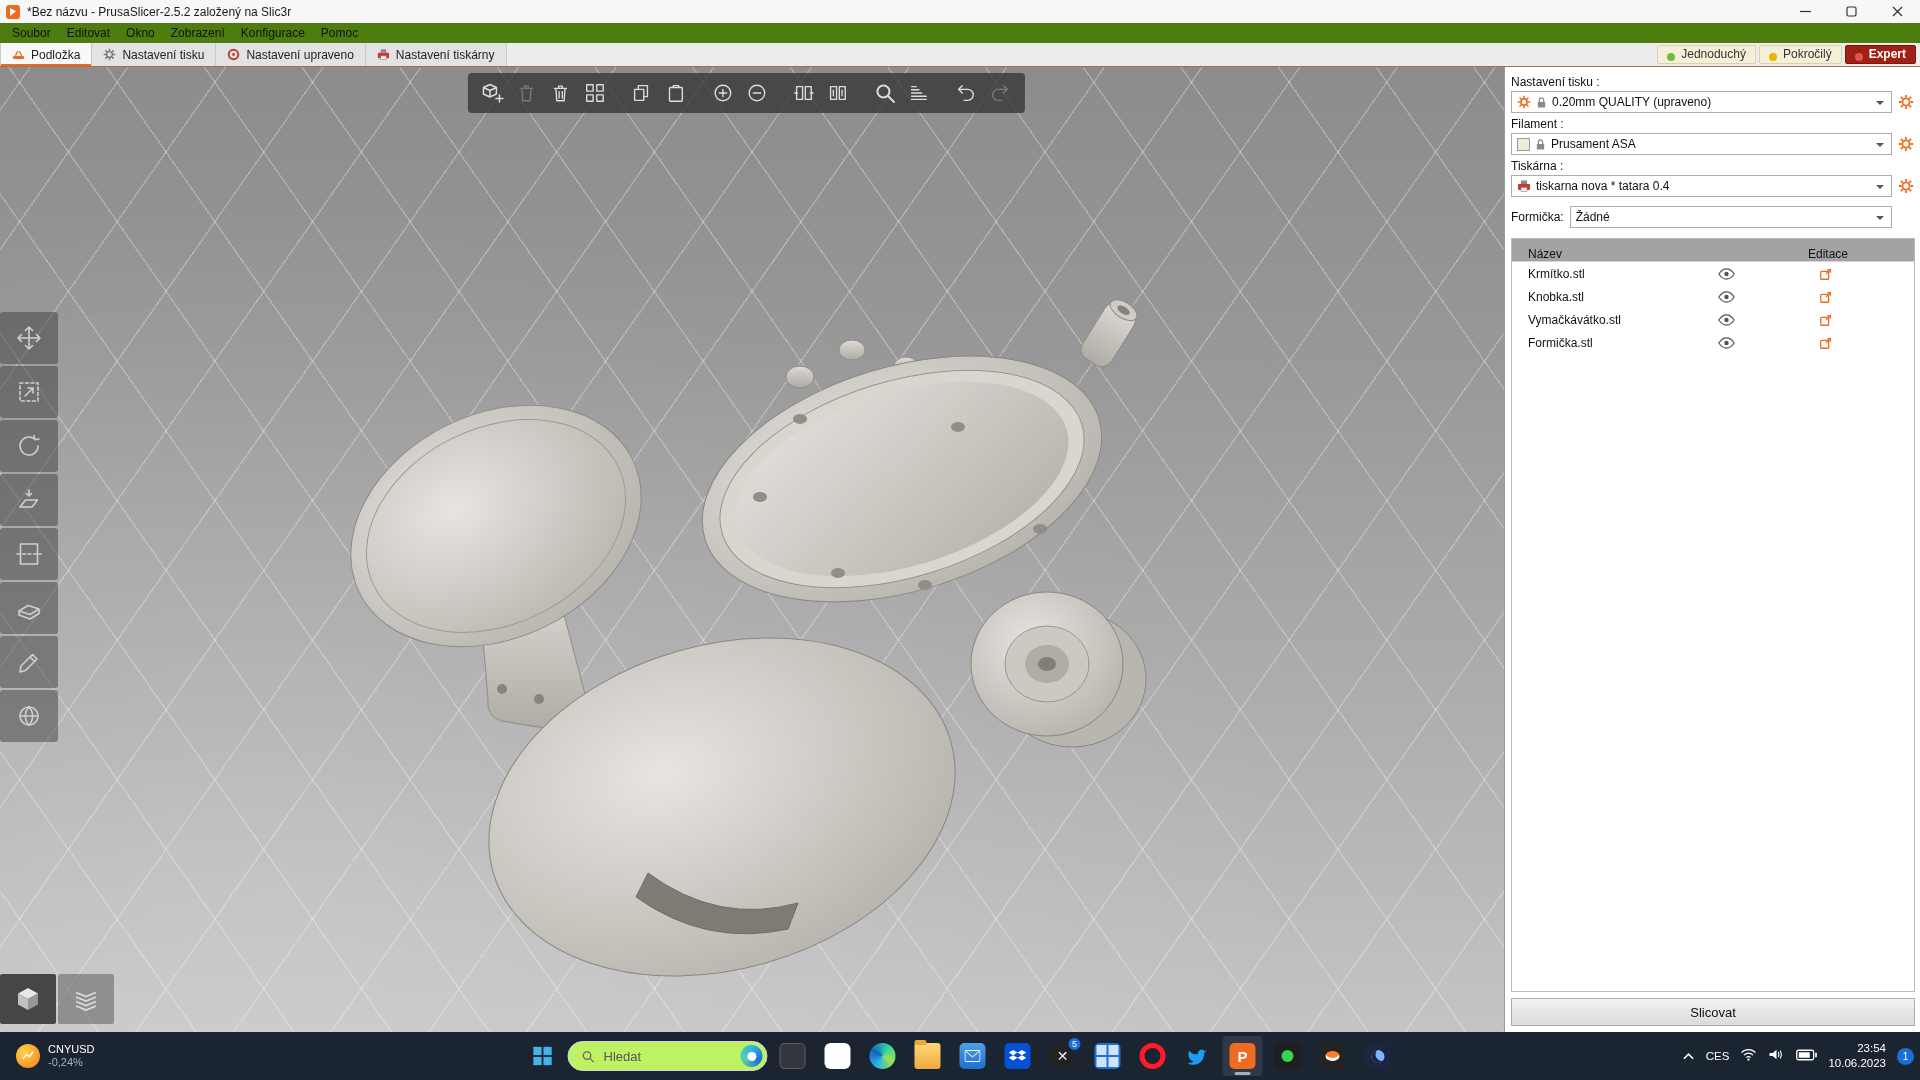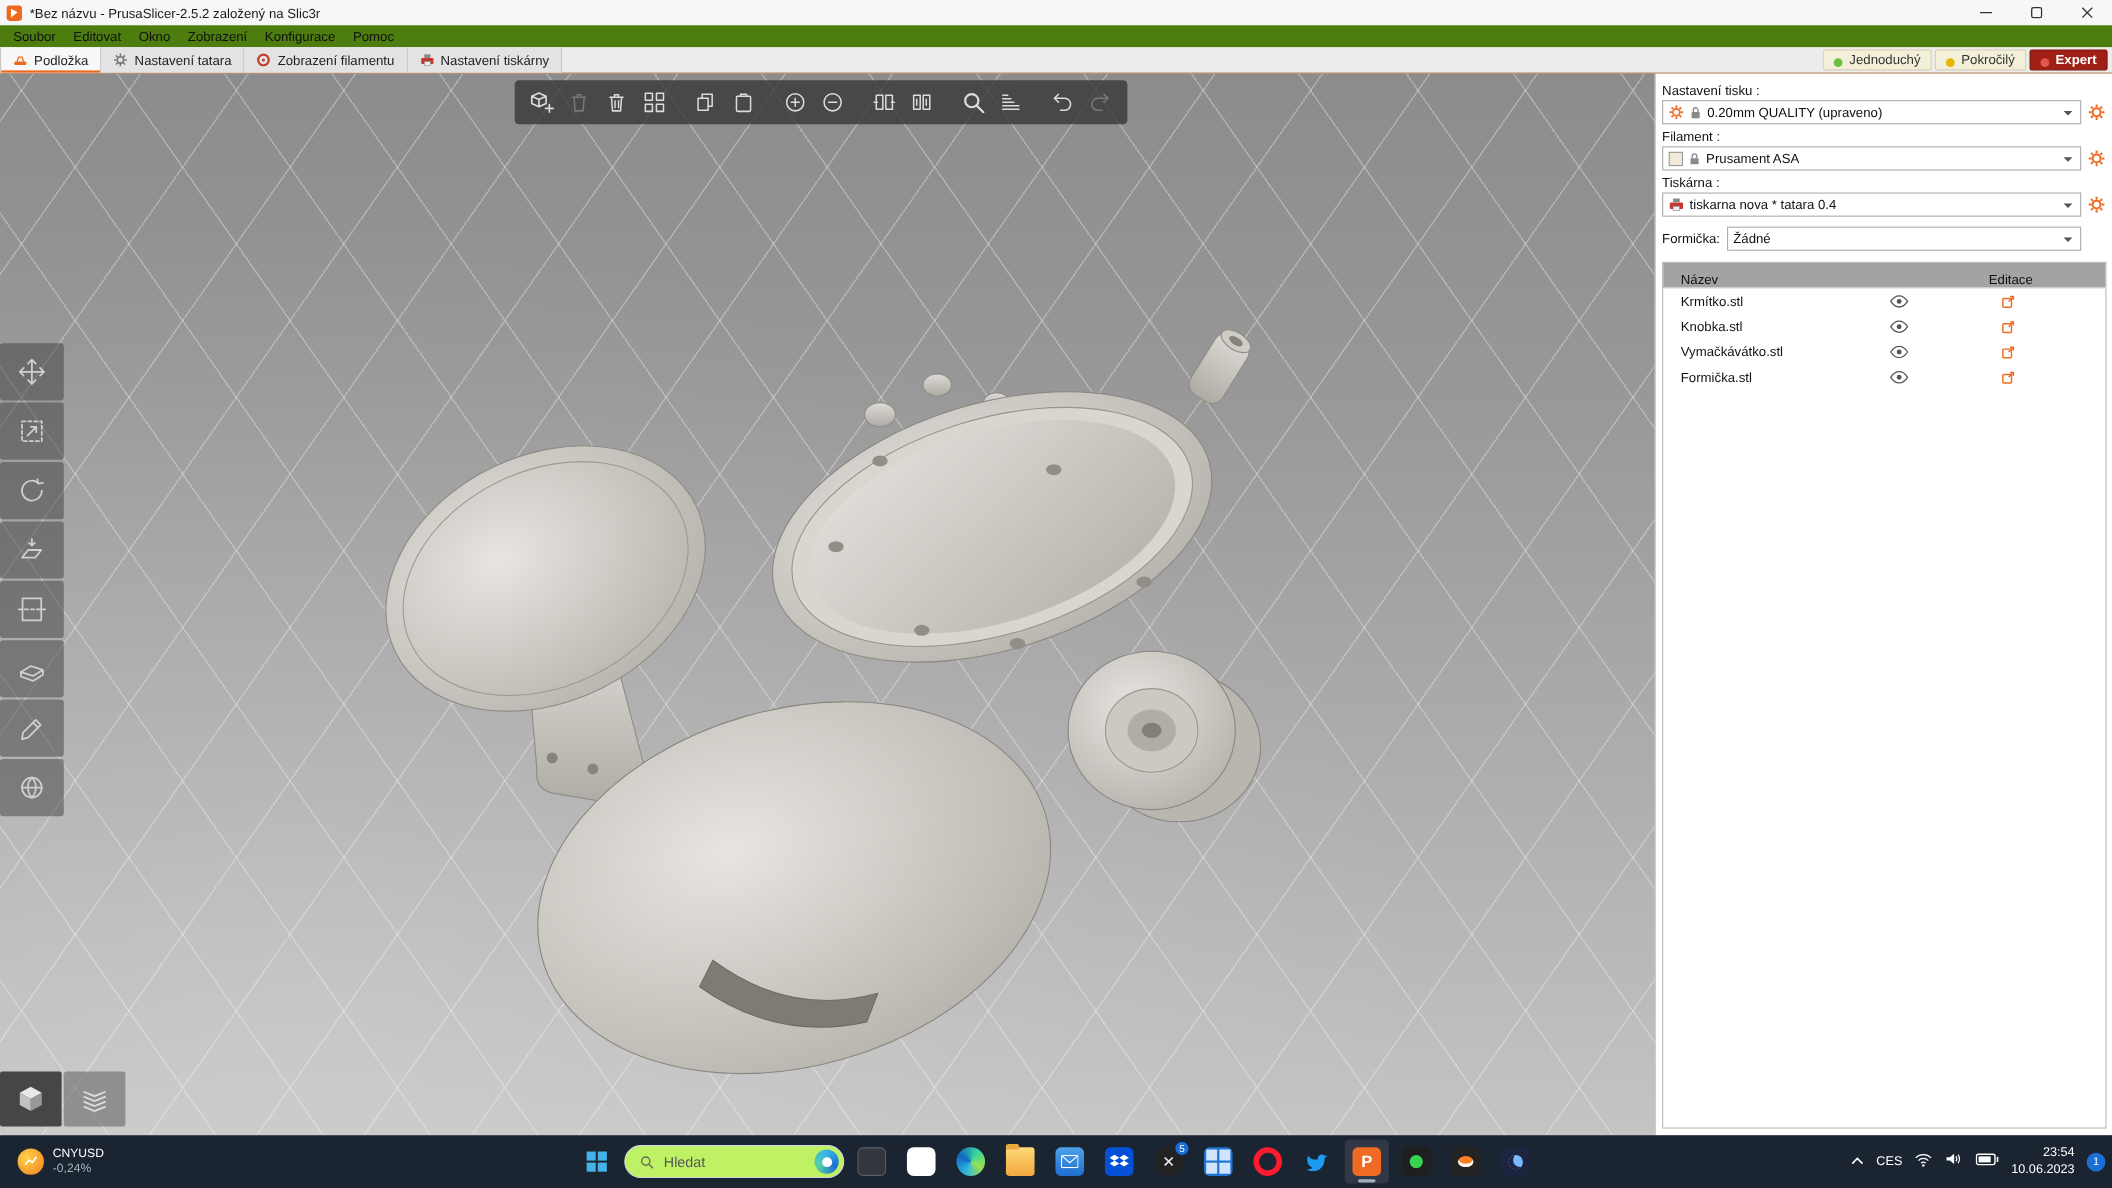--- a/index.html
+++ b/index.html
@@ -173,28 +173,28 @@
           <rect x="1" y="8" width="11" height="3" rx="1" fill="#ed6b21"></rect>
           <path d="M3.5 8l1.5-4h3l1.5 4" stroke="#ed6b21" fill="none" stroke-width="1.2"></path>
         </svg>
       <span>Podložka</span>
     </div>
     <div class="tab">
       <svg width="13" height="13" viewBox="0 0 18 18">
           <circle cx="9" cy="9" r="4" stroke="#777" stroke-width="2" fill="none"></circle>
           <path d="M9 1v3M9 14v3M1 9h3M14 9h3M3.3 3.3l2.1 2.1M12.6 12.6l2.1 2.1M14.7 3.3l-2.1 2.1M5.4 12.6l-2.1 2.1" stroke="#777" stroke-width="2"></path>
         </svg>
-      <span>Nastavení tatara</span>
+      <span>Nastavení tisku</span>
     </div>
     <div class="tab">
       <svg width="13" height="13" viewBox="0 0 13 13">
           <circle cx="6.5" cy="6.5" r="4.8" stroke="#c23b2e" stroke-width="2" fill="none"></circle>
           <circle cx="6.5" cy="6.5" r="1.4" fill="#c23b2e"></circle>
         </svg>
-      <span>Zobrazení filamentu</span>
+      <span>Nastavení upraveno</span>
     </div>
     <div class="tab">
       <svg width="13" height="13" viewBox="0 0 14 14">
           <rect x="1" y="5" width="12" height="6" rx="1" fill="#c8372d"></rect>
           <rect x="4" y="1.5" width="6" height="3.5" fill="#888"></rect>
           <rect x="4" y="8.5" width="6" height="4" fill="#eee" stroke="#888" stroke-width="0.6"></rect>
         </svg>
       <span>Nastavení tiskárny</span>
     </div>
     <div class="modes">
@@ -565,20 +565,21 @@
           <span></span>
           <span class="cell-icon">
             <svg width="14" height="14" viewBox="0 0 16 16">
                 <rect x="2" y="5" width="9" height="9" rx="1" stroke="#ed6b21" fill="#fff" stroke-width="1.5"></rect>
                 <path d="M8 8l5-5 M9.5 3H13v3.5" stroke="#ed6b21" fill="none" stroke-width="1.5"></path>
               </svg>
           </span>
         </div>
       </div>
 
+      <div class="slice-btn">Slicovat</div>
     </div>
   </div>
 
   <div class="taskbar">
 
     <div class="tb-widget">
       <span class="wicon">
         <svg width="16" height="16" viewBox="0 0 22 22">
             <polyline points="4,15 9,9 13,12 18,5" stroke="#fff" stroke-width="2" fill="none"></polyline>
           </svg>

